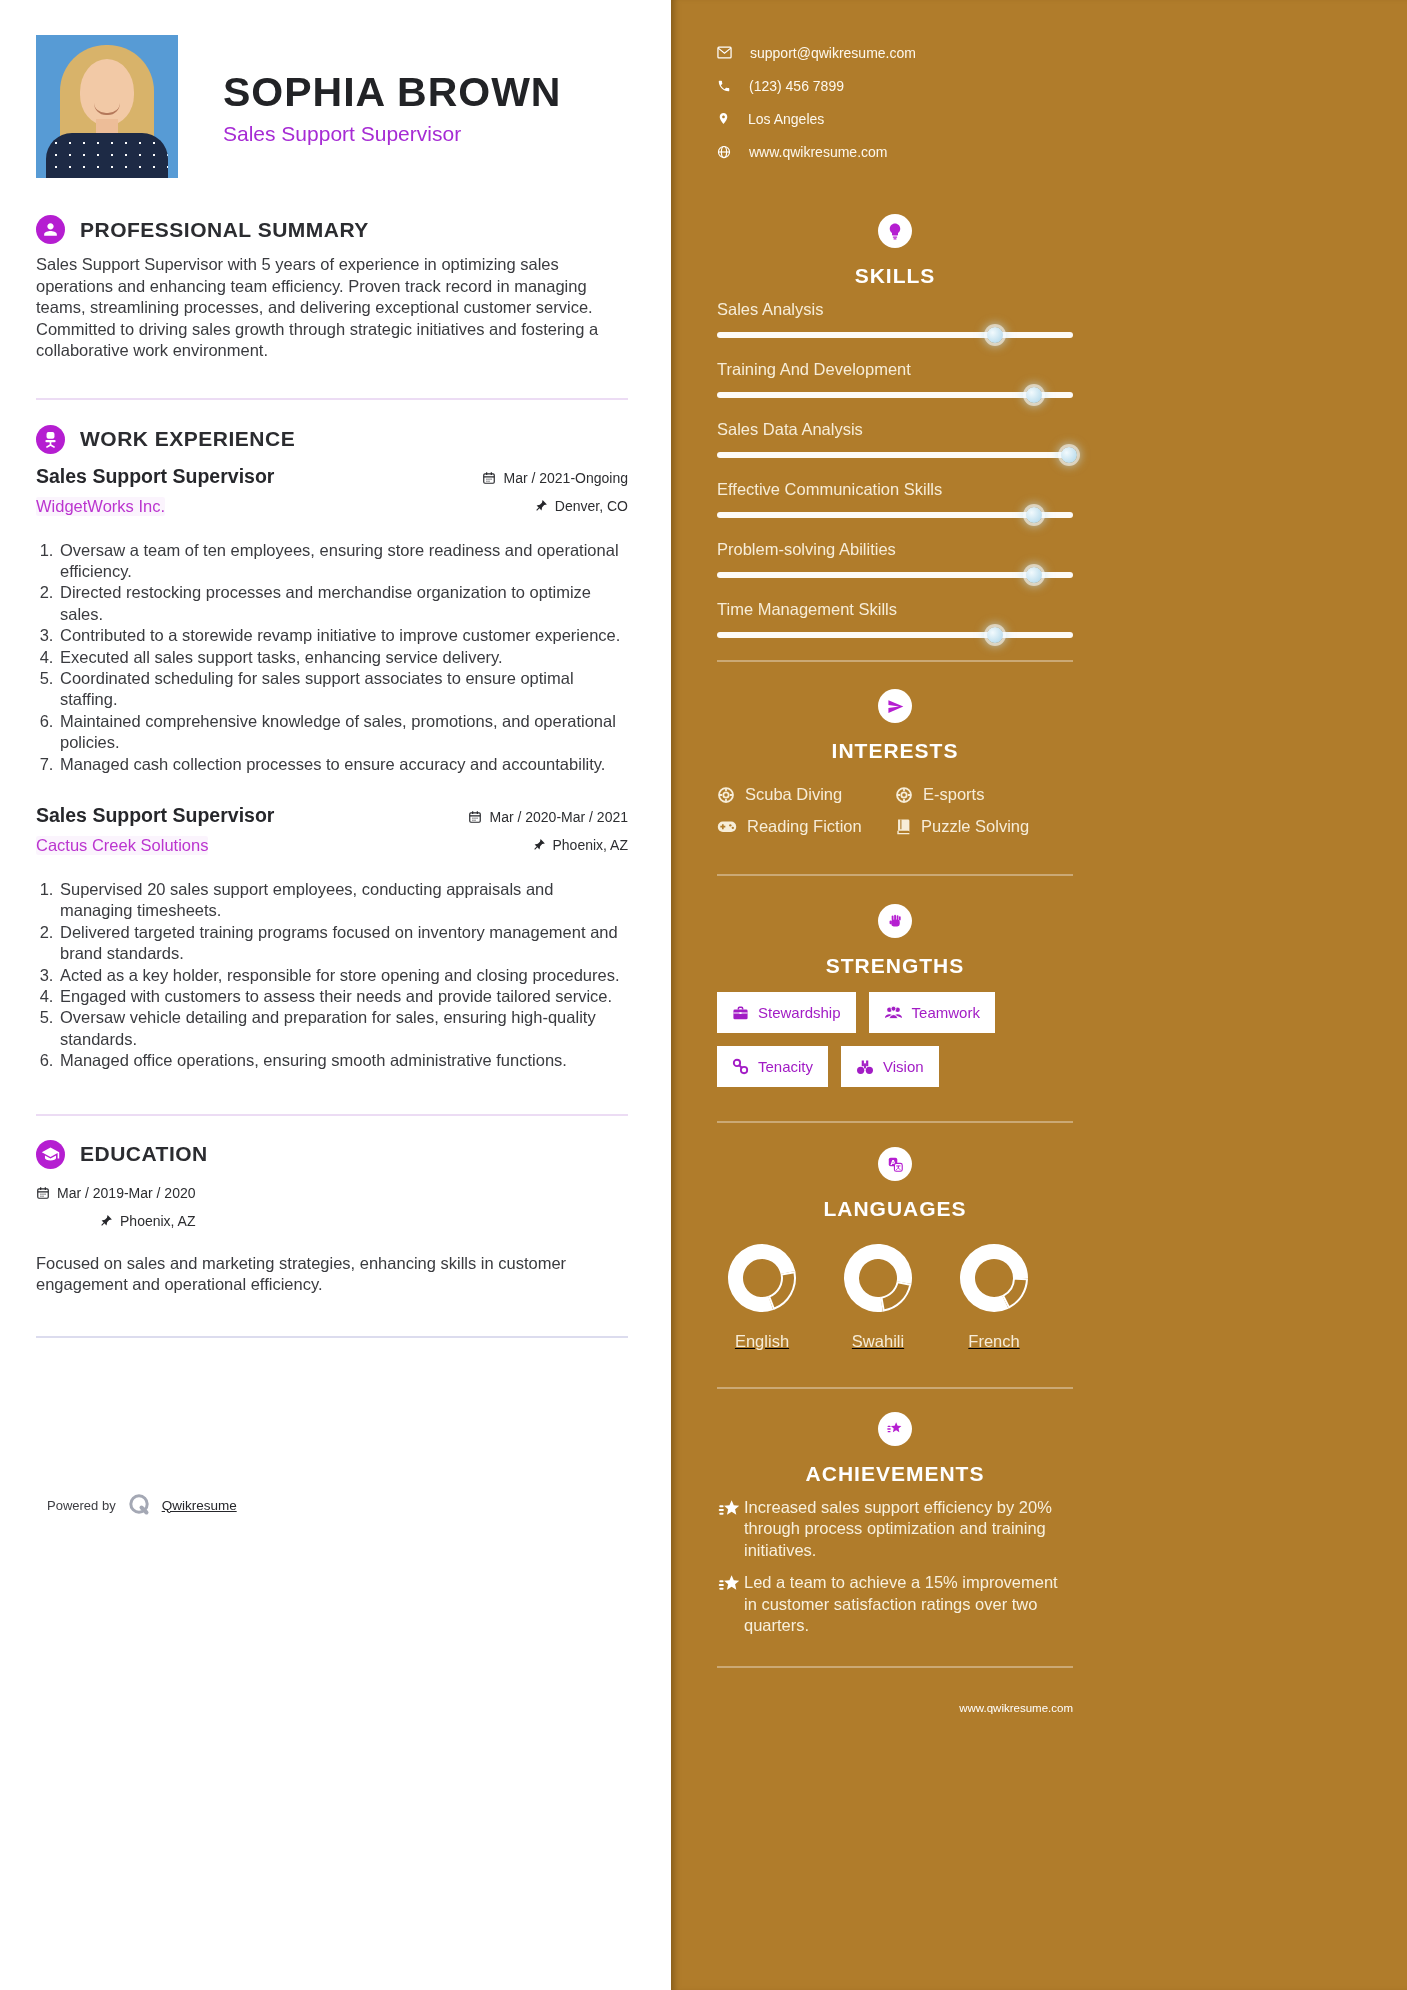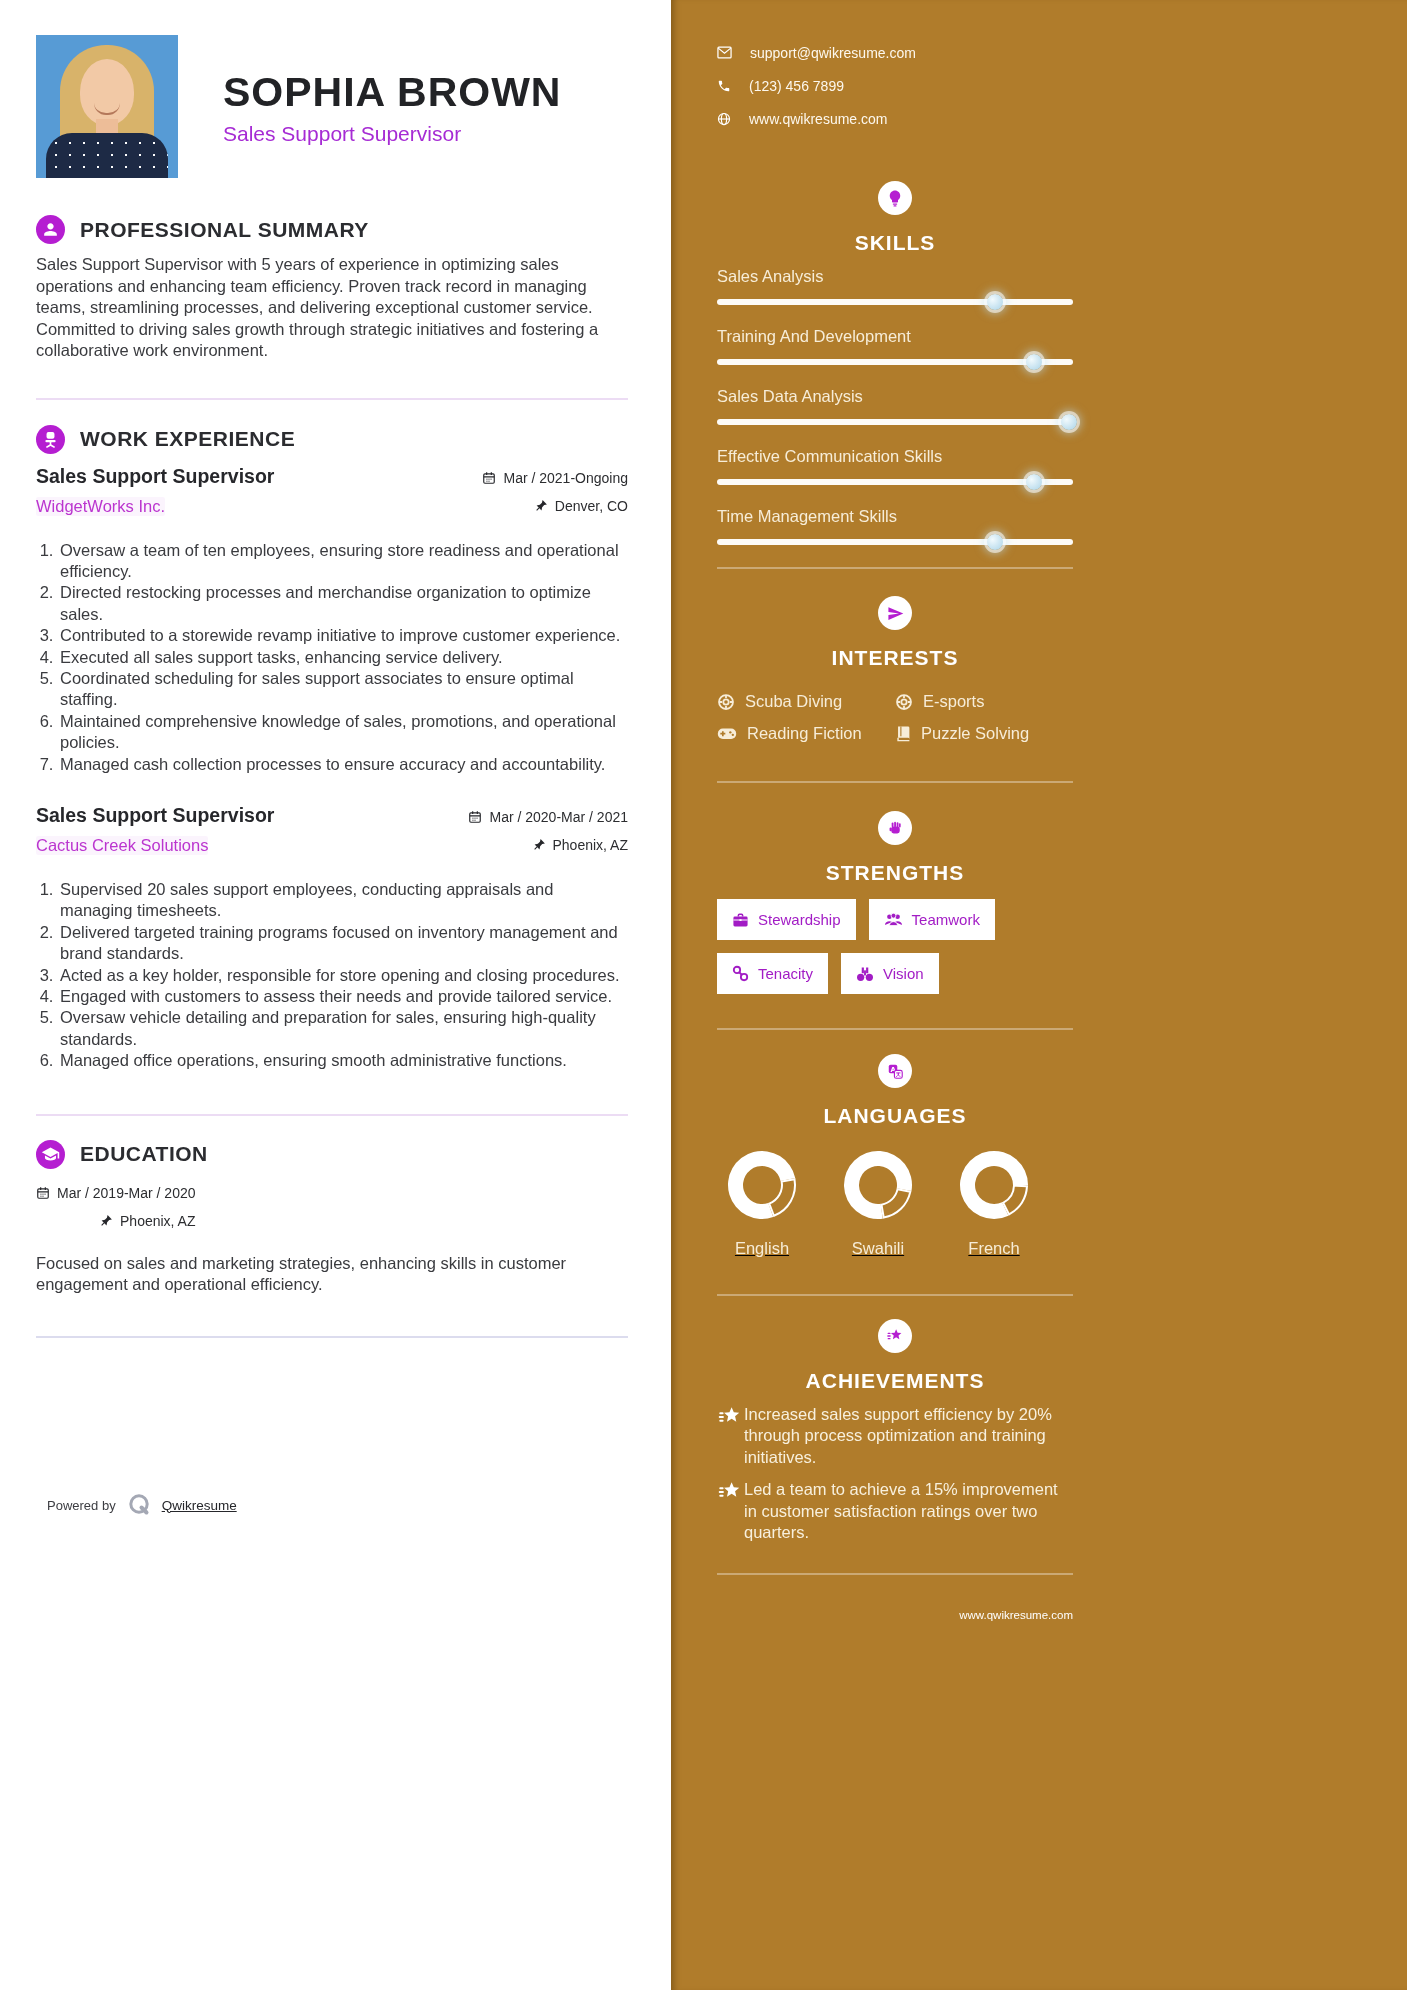--- a/index.html
+++ b/index.html
@@ -250,20 +250,26 @@
             </svg>
           <span class="contact-text">support@qwikresume.com</span>
         </div>
         <div class="contact-row">
           <svg width="14" height="14" viewBox="0 0 24 24">
               <path fill="#ffffff" d="M6.6 10.8c1.5 3 3.6 5.1 6.6 6.6l2.2-2.2c.3-.3.7-.4 1-.2 1.1.4 2.3.6 3.6.6.6 0 1 .4 1 1V20c0 .6-.4 1-1 1C10.6 21 3 13.4 3 4c0-.6.4-1 1-1h3.5c.6 0 1 .4 1 1 0 1.2.2 2.4.6 3.6.1.3 0 .7-.2 1l-2.3 2.2z"></path>
             </svg>
           <span class="contact-text">(123) 456 7899</span>
         </div>
         <div class="contact-row">
+          <svg width="13" height="15" viewBox="0 0 24 24">
+              <path fill="#ffffff" d="M12 2C8.1 2 5 5.1 5 9c0 5.2 7 13 7 13s7-7.8 7-13c0-3.9-3.1-7-7-7zm0 9.5c-1.4 0-2.5-1.1-2.5-2.5S10.6 6.5 12 6.5s2.5 1.1 2.5 2.5-1.1 2.5-2.5 2.5z"></path>
+            </svg>
+          <span class="contact-text">Los Angeles</span>
+        </div>
+        <div class="contact-row">
           <svg width="14" height="14" viewBox="0 0 24 24" fill="none" stroke="#ffffff" stroke-width="2">
               <circle cx="12" cy="12" r="9.5"></circle>
               <ellipse cx="12" cy="12" rx="4.5" ry="9.5"></ellipse>
               <path d="M2.5 12h19"></path>
             </svg>
           <span class="contact-text">www.qwikresume.com</span>
         </div>
       </div>
 
       <div class="rsec-head">
@@ -290,20 +296,26 @@
             </div>
         </div>
         <div class="skill">
           <div class="skill-label">Sales Data Analysis</div>
           <div class="slider">
               <span class="knob" style="left: calc(99% - 8px);"></span>
             </div>
         </div>
         <div class="skill">
           <div class="skill-label">Effective Communication Skills</div>
+          <div class="slider">
+              <span class="knob" style="left: calc(89% - 8px);"></span>
+            </div>
+        </div>
+        <div class="skill">
+          <div class="skill-label">Problem-solving Abilities</div>
           <div class="slider">
               <span class="knob" style="left: calc(89% - 8px);"></span>
             </div>
         </div>
         <div class="skill">
           <div class="skill-label">Time Management Skills</div>
           <div class="slider">
               <span class="knob" style="left: calc(78% - 8px);"></span>
             </div>
         </div>

